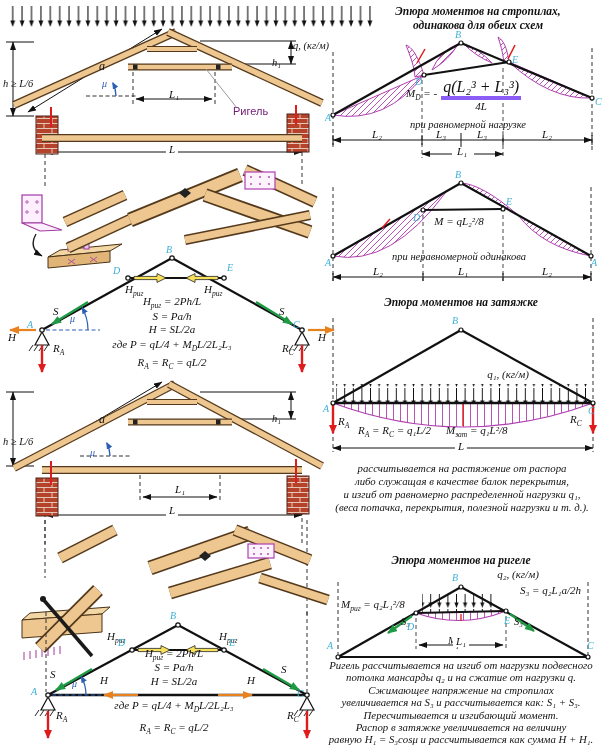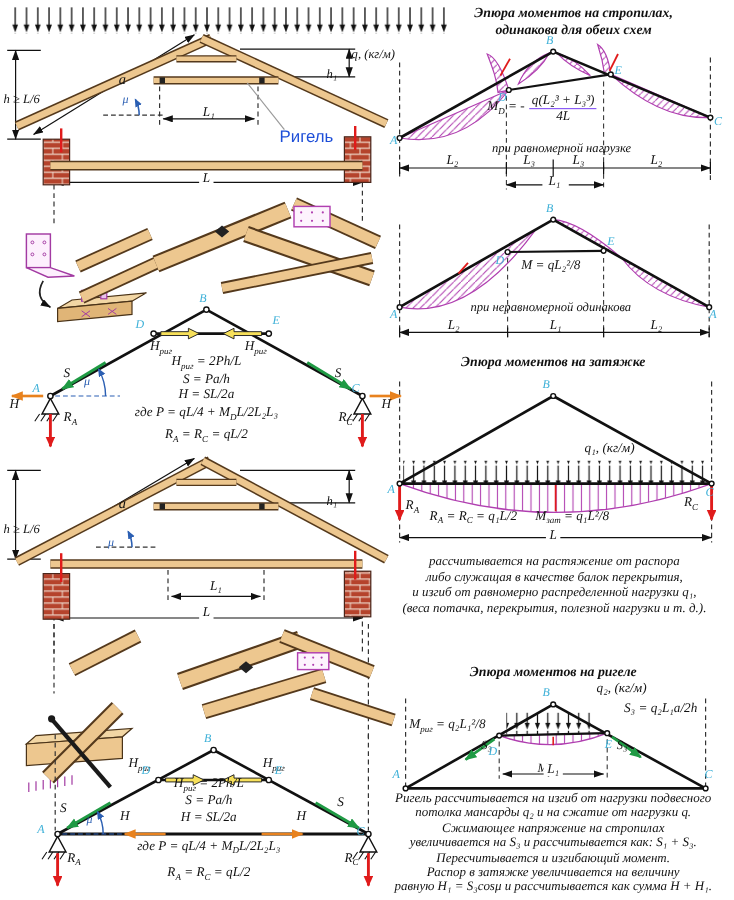--- a/index.html
+++ b/index.html
@@ -6,25 +6,25 @@
   .page{position:relative;width:612px;height:750px;background:#ffffff;overflow:hidden;
         font-family:"Liberation Serif","DejaVu Serif",serif;color:#111;}
   svg{position:absolute;overflow:visible;}
   .lbl{position:absolute;font-style:italic;font-size:11px;white-space:nowrap;line-height:1;color:#111;}
   .c{transform:translateX(-50%);text-align:center;}
   .cy{color:#3fb1d8;font-size:10px;}
   .sm{font-size:10.5px;margin-top:16px;}
   .big{font-size:12px;}
   .ttl{font-weight:bold;font-size:11.5px;}
   .blue{color:#2b5fb3;font-size:10px;}
-  .gray{color:#1d4ed8;font-style:normal;font-family:"Liberation Sans","DejaVu Sans",sans-serif;font-size:14px;}
+  .gray{color:#701a75;font-style:normal;font-family:"Liberation Sans","DejaVu Sans",sans-serif;font-size:11px;}
   .wbg{background:#fff;padding:0 3px;}
   sub{font-size:7.5px;font-style:italic;}
   .frac{display:inline-flex;flex-direction:column;align-items:center;vertical-align:middle;margin-left:4px;}
-  .frac .num{border-bottom:1px solid #8b5cf6;padding:0 2px;font-size:11px;}
+  .frac .num{border-bottom:4px solid #8b5cf6;padding:0 2px;font-size:16px;}
   .frac .den{font-size:11px;}
   .frow{position:absolute;display:flex;align-items:center;font-style:italic;font-size:11px;}
   .note{position:absolute;text-align:center;font-style:italic;font-size:10.8px;color:#111;}
   .note div{white-space:nowrap;}
 </style>
 </head>
 <body>
 
 <div class="page">
 

